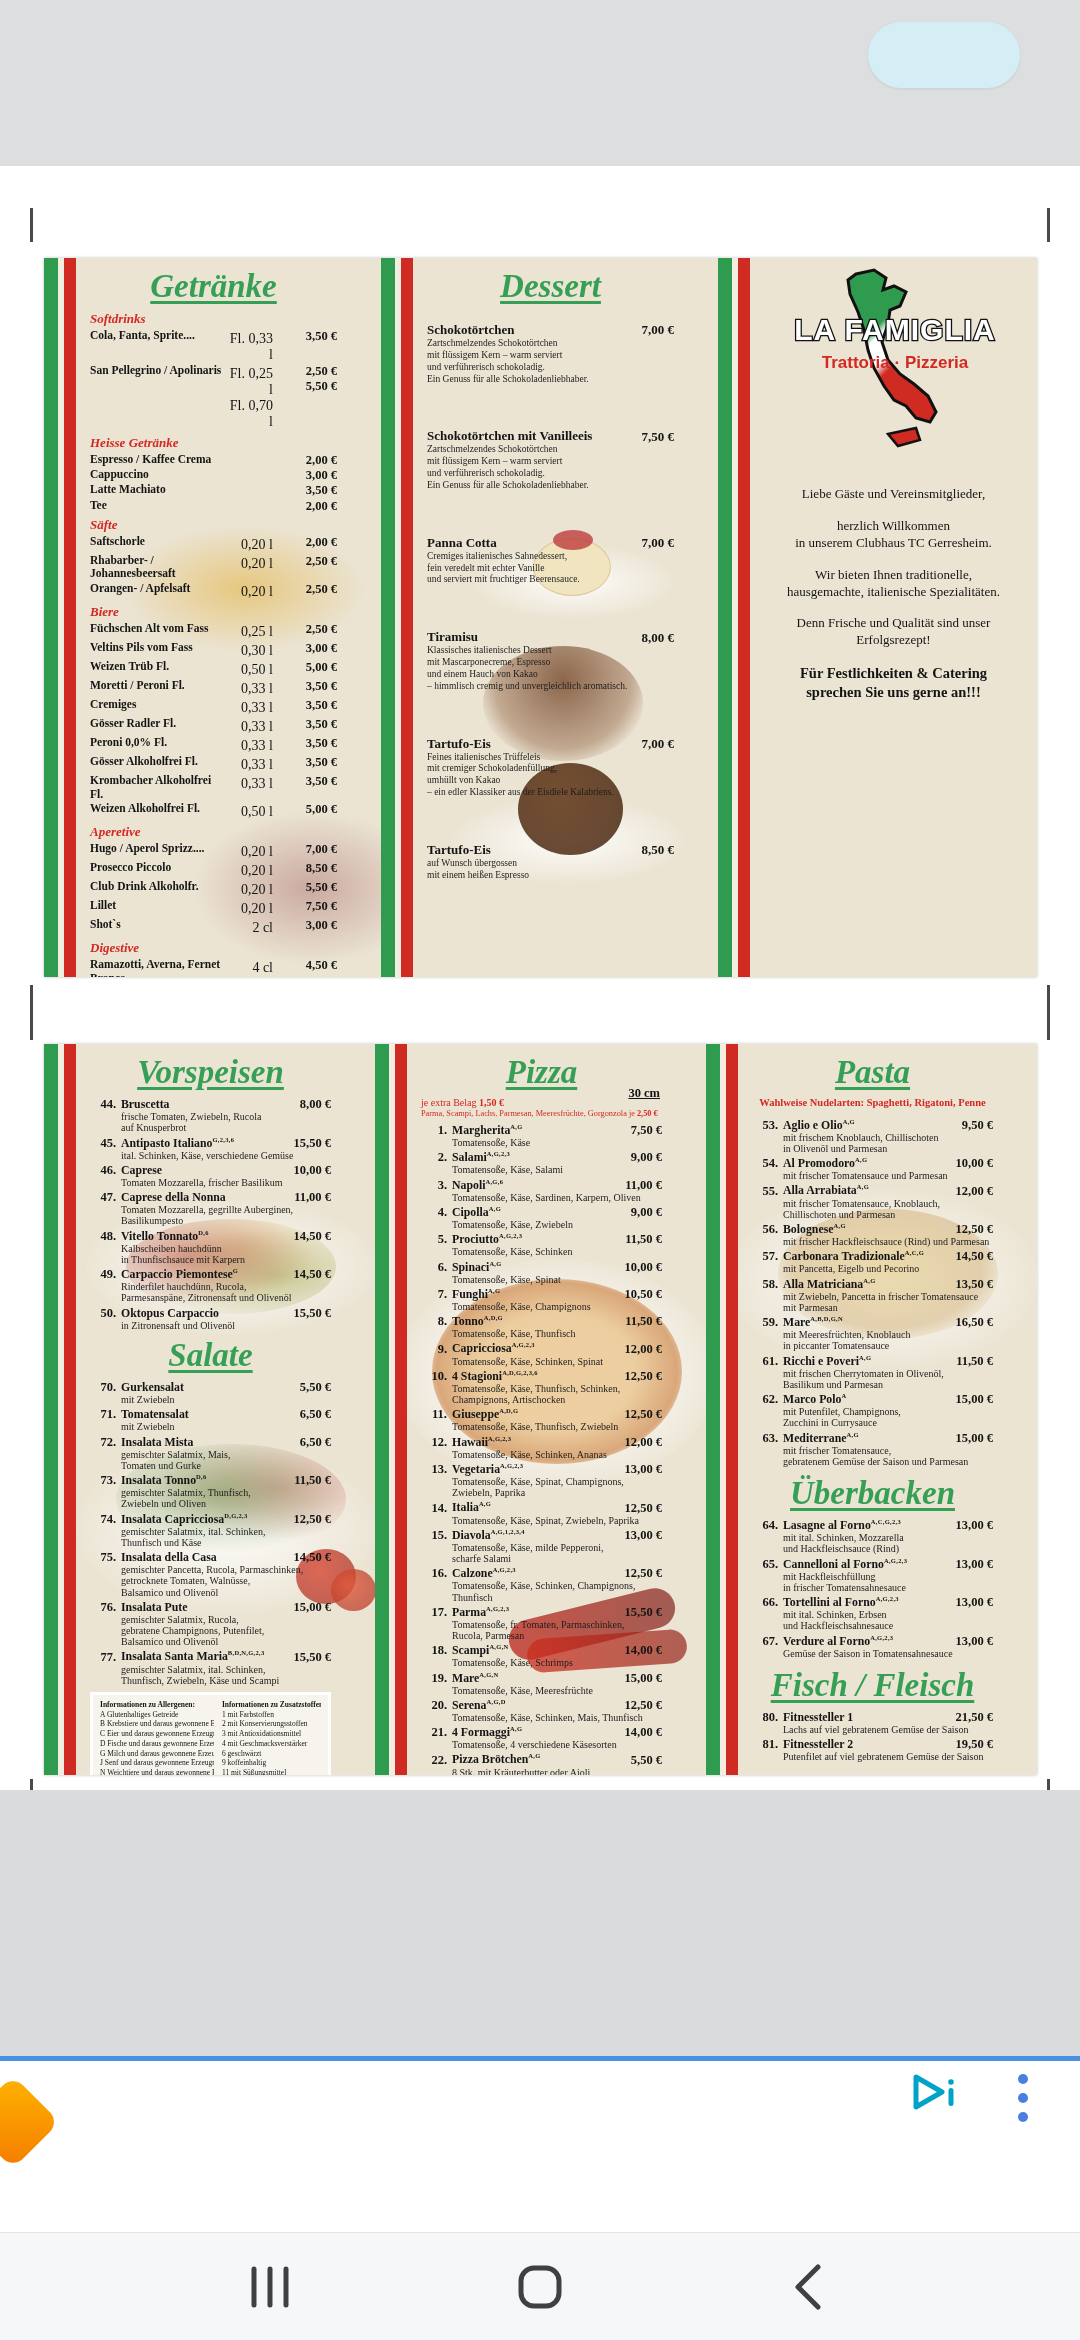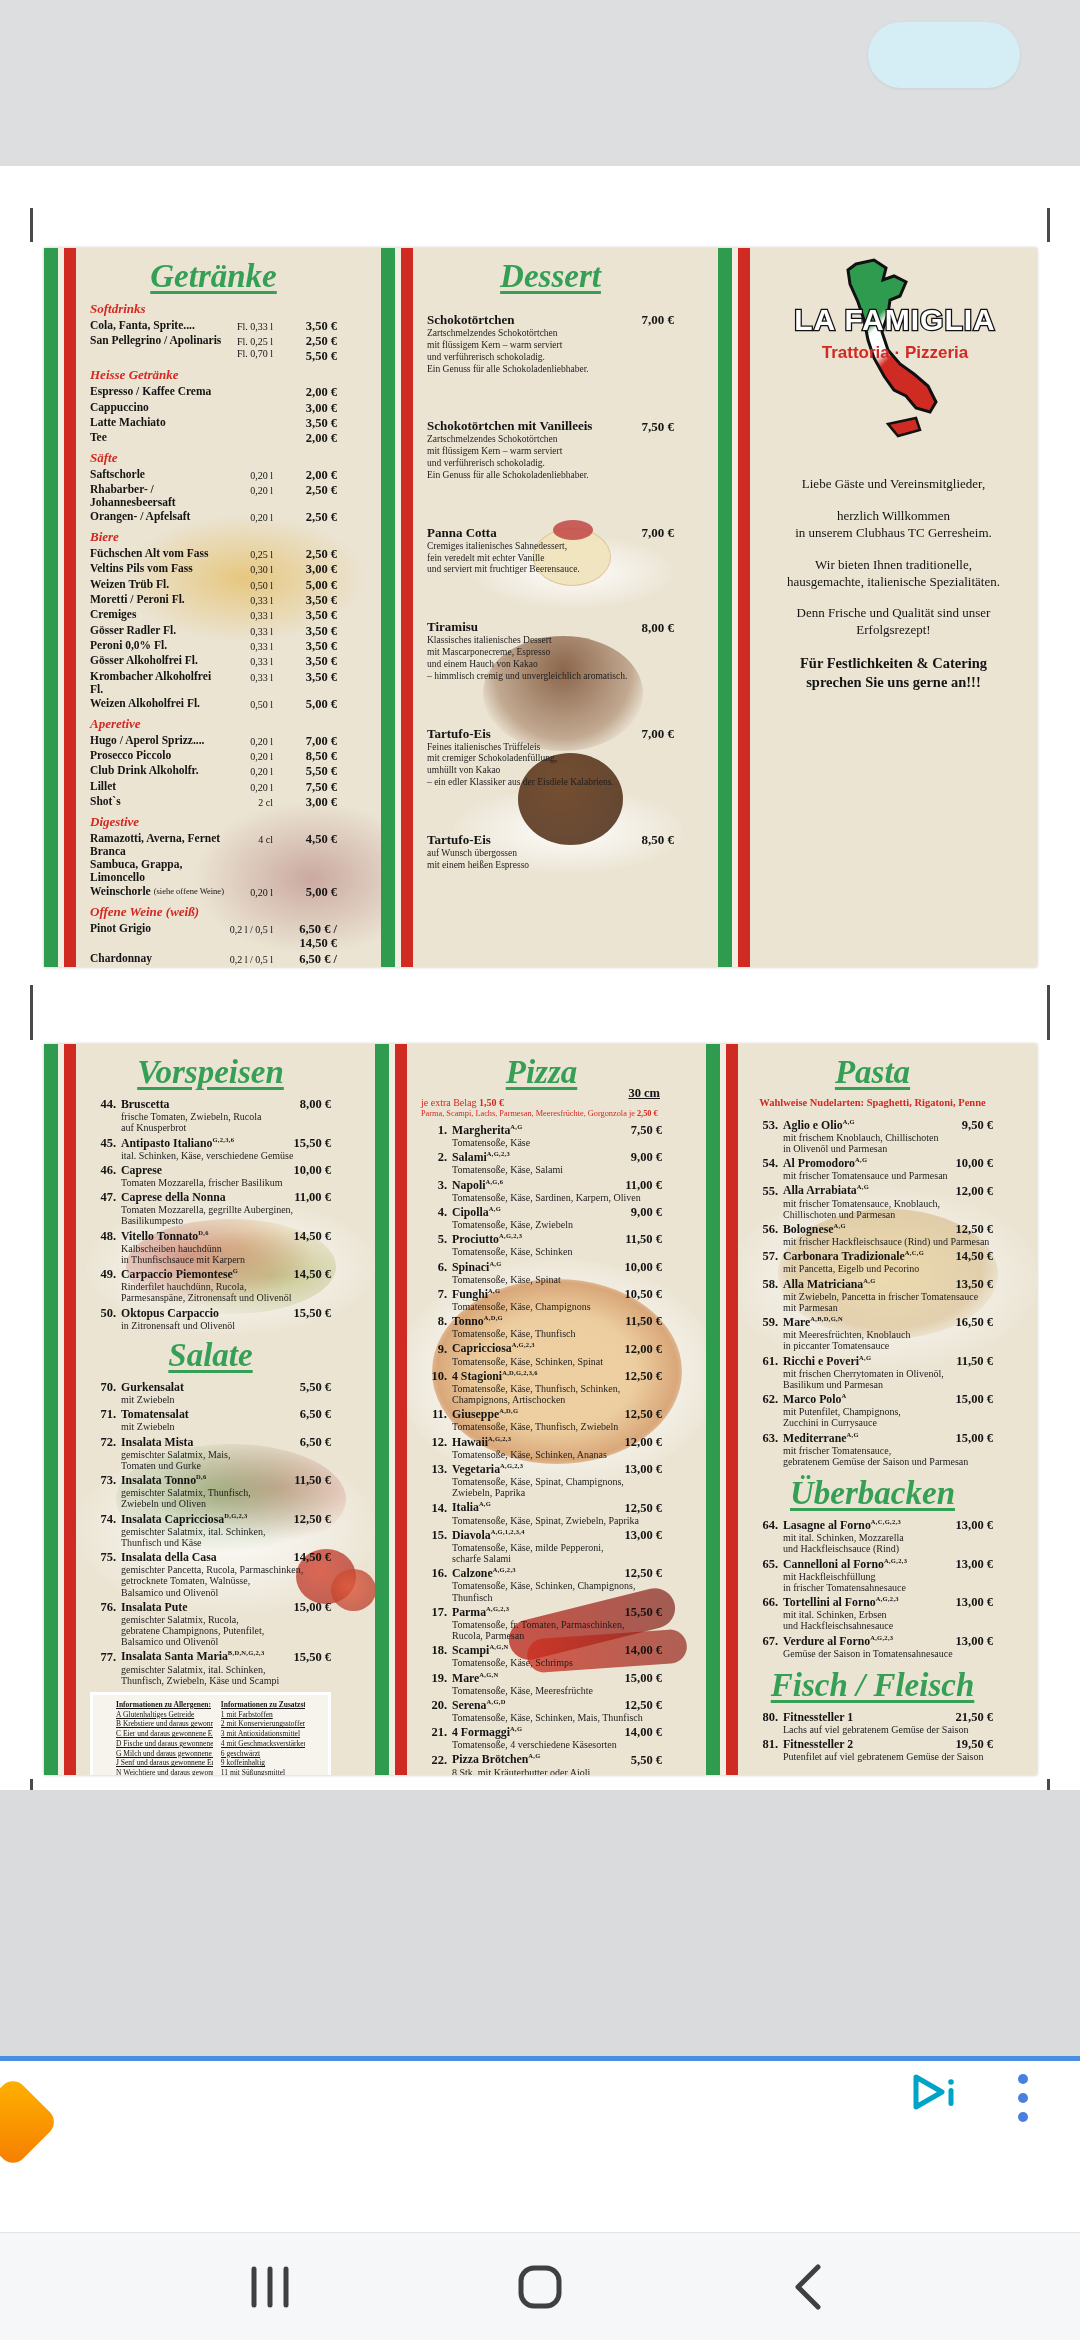--- a/index.html
+++ b/index.html
@@ -3,37 +3,37 @@
 <meta charset="utf-8">
 <style>
   html,body{margin:0;padding:0;}
   body{width:1080px;height:2340px;background:#fff;font-family:"Liberation Serif","DejaVu Serif",serif;color:#141414;}
   .screen{position:relative;width:1080px;height:2340px;overflow:hidden;background:#fff;}
   .statusbar{position:absolute;left:0;top:0;width:1080px;height:166px;background:#dcdee0;}
   .toast{position:absolute;top:22px;right:60px;width:152px;height:66px;border-radius:34px;background:#d5edf5;box-shadow:0 1px 3px rgba(0,0,0,.08);}
   .tick{position:absolute;width:3px;height:34px;background:#4a4a4a;}
   
   .page{position:absolute;left:44px;width:993px;background:#ebe4d3;box-shadow:0 0 3px rgba(0,0,0,.25);display:flex;}
-  .page1{top:248px;height:719px;}
+  .page1{top:258px;height:719px;}
   .page2{top:1044px;height:731px;}
   .flag{flex:none;width:32px;display:flex;}
   .flag .g{width:14px;background:#2f9b4e;}
   .flag .w{width:6px;background:#f3eee1;}
   .flag .r{width:12px;background:#cf2b23;}
   .col{flex:1;padding:8px 44px 0 14px;position:relative;overflow:hidden;}
   .col > *{position:relative;z-index:1;}
   .photo{position:absolute;z-index:0;pointer-events:none;}
   .gtitle{text-align:center;color:#35a055;font-style:italic;font-weight:bold;font-size:33px;margin:2px 0 6px;}
   .gtitle span{text-decoration:underline;text-underline-offset:4px;}
   .rhead{color:#d42822;font-style:italic;font-weight:bold;font-size:13px;margin:4px 0 2px;}
   
   .drow{display:flex;align-items:flex-start;font-size:11.5px;line-height:1.15;margin-bottom:1px;}
   .dname{font-weight:bold;white-space:pre-line;}
   .dnote{font-size:8.5px;margin-left:3px;padding-top:2px;}
-  .dsize{margin-left:auto;flex:none;width:46px;text-align:right;font-size:10px;white-space:pre-line;padding-top:2px;}
+  .dsize{margin-left:auto;flex:none;width:46px;text-align:right;font-size:14px;white-space:pre-line;padding-top:2px;}
   .dprice{flex:none;width:64px;text-align:right;font-weight:bold;font-size:12.5px;white-space:pre-line;}
   
   .mitem{margin-bottom:2px;}
   .mrow{display:flex;align-items:flex-end;line-height:1.12;}
   .mnum{flex:none;width:26px;text-align:right;font-weight:bold;font-size:12.5px;margin-right:5px;}
   .mname{flex:1;font-weight:bold;font-size:11.8px;}
   .mname sup{font-size:6.5px;letter-spacing:.3px;}
   .mprice{flex:none;width:62px;text-align:right;font-weight:bold;font-size:12.5px;}
   .mdesc{margin-left:31px;font-size:10px;line-height:1.12;white-space:pre-line;color:#1d1d1d;}
   
@@ -47,21 +47,21 @@
   .cover-title{font-style:italic;font-size:42px;margin:34px 0 24px;color:#1b1b1b;letter-spacing:1px;}
   .cover p{font-size:13px;line-height:1.3;margin:0 0 15px;white-space:pre-line;}
   .cover .cbold{font-weight:bold;font-size:14.5px;}
   .cover .cbig{font-weight:bold;font-size:18.5px;margin-top:46px;line-height:1.3;}
   
   .extra1{color:#d42822;font-size:10px;line-height:1.2;}
   .extra2{color:#d42822;font-size:8.3px;line-height:1.2;margin-bottom:4px;}
   .extra1 b,.extra2 b{font-size:inherit;}
   .sizelabel{position:absolute;right:46px;top:42px;font-weight:bold;font-size:12.5px;text-decoration:underline;z-index:2;}
   
-  .infobox{display:flex;gap:8px;background:rgba(255,255,255,.6);border:3px solid #fff;padding:5px 23px;margin-top:6px;font-size:7.5px;line-height:1.3;text-decoration:underline;}
+  .infobox{display:flex;gap:8px;background:rgba(255,255,255,.6);border:3px solid #fff;padding:5px 7px;margin-top:6px;font-size:7.5px;line-height:1.3;}
   .infobox .ibcol{overflow:hidden;}
   .infobox .ibcol1{flex:1.15;}
   .infobox .ibcol2{flex:1;}
   .ibtitle{font-weight:bold;white-space:nowrap;}
   .ibline{white-space:nowrap;}
   
   .ph-beer{left:48px;top:268px;width:240px;height:125px;background:radial-gradient(ellipse at center,rgba(226,175,58,.55),rgba(226,175,58,0) 72%);}
   .ph-wine{left:120px;top:555px;width:230px;height:150px;background:radial-gradient(ellipse at center,rgba(128,32,44,.30),rgba(128,32,44,0) 72%);}
   .plate{position:absolute;background:radial-gradient(ellipse at center,rgba(255,255,255,.92),rgba(255,255,255,0) 75%);border-radius:50%;}
   .blob{position:absolute;border-radius:50%;}

